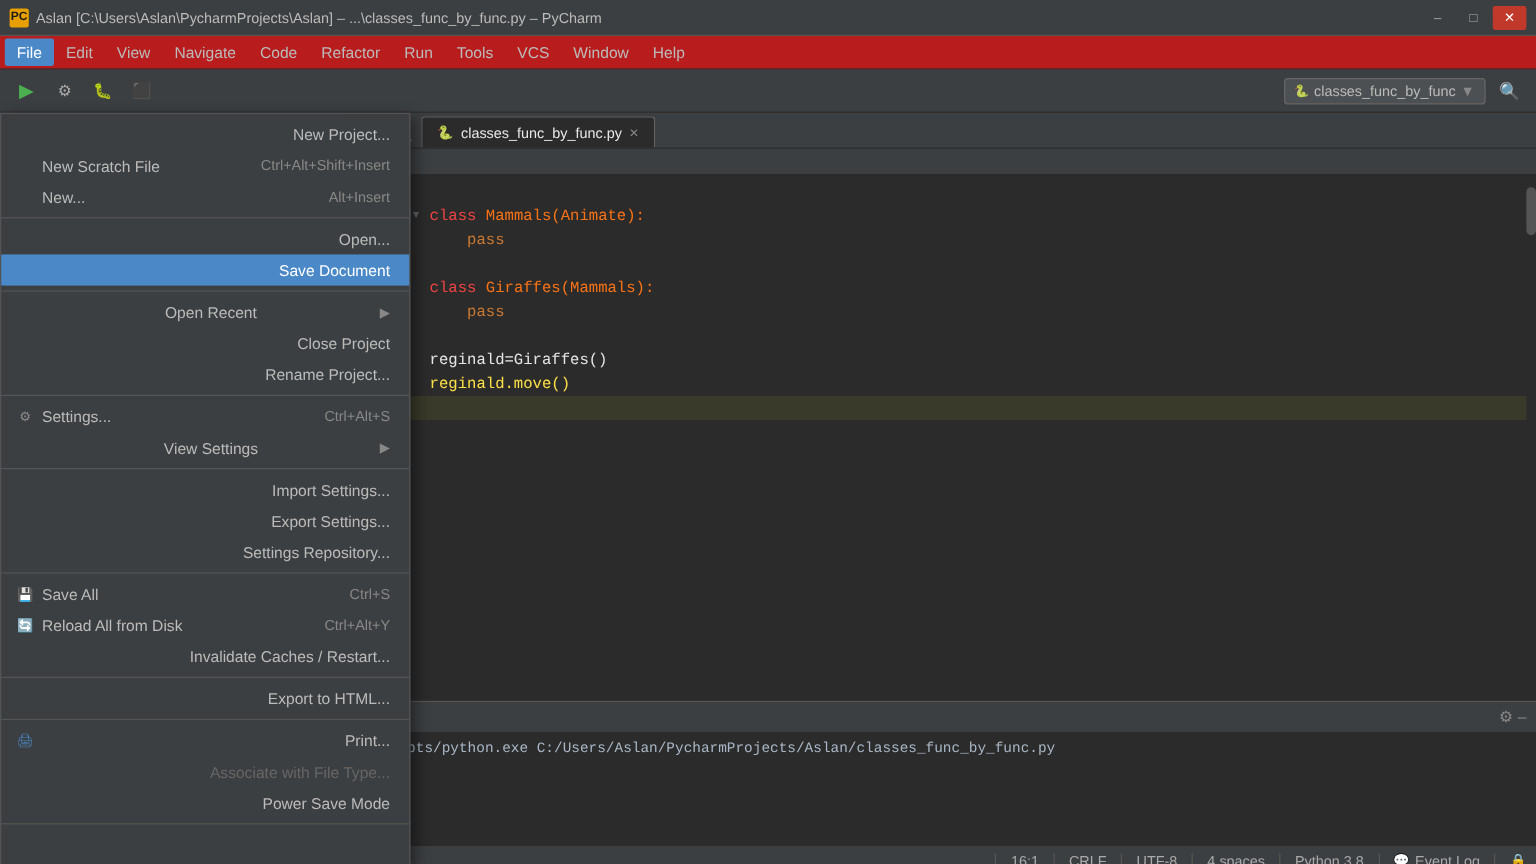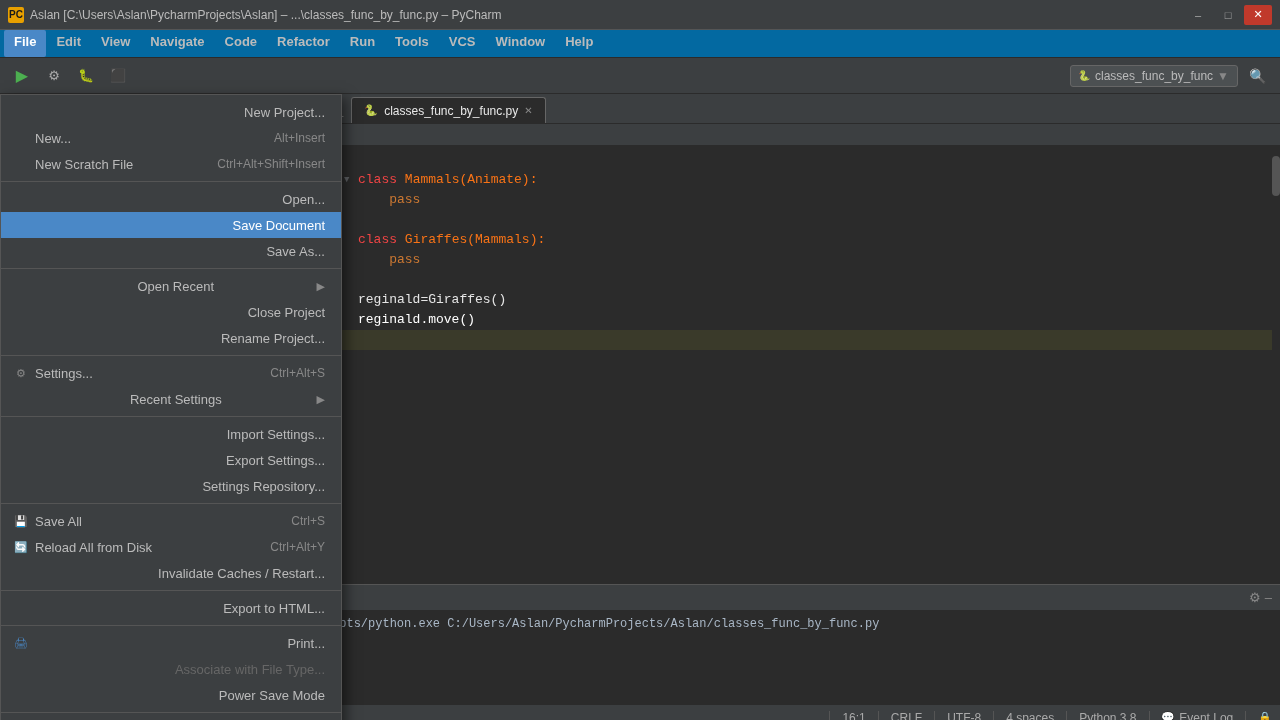--- a/index.html
+++ b/index.html
@@ -56,26 +56,26 @@
       justify-content: center;
       color: #aaa;
       font-size: 11px;
       cursor: pointer;
       border-radius: 2px;
     }
     .title-btn.close { background: #c0392b; color: white; }
 
     
     #menu-bar {
-      background: #0369a1;
+      background: #b91c1c;
       height: 28px;
       display: flex;
+      align-items: center;
       padding: 0 4px;
       border-bottom: 1px solid #2b2b2b;
-      font-weight: bold;
     }
     .menu-item {
       padding: 4px 10px;
       color: #bbbbbb;
       font-size: 13px;
       cursor: pointer;
       border-radius: 2px;
     }
     .menu-item.active { background: #4a88c7; color: white; }
 
@@ -467,21 +467,21 @@
           <div class="line" style="height:20px;"></div>
           <div class="line" style="height:20px;">
             <span class="kw-class">class</span>&nbsp;<span class="cls-name">Giraffes(Mammals):</span>
           </div>
           <div class="line" style="height:20px;">&nbsp;&nbsp;&nbsp;&nbsp;<span class="kw-pass">pass</span></div>
           <div class="line" style="height:20px;"></div>
           <div class="line" style="height:20px;">
               <span style="color:#e5e5e5;">reginald=Giraffes()</span>
             </div>
           <div class="line" style="height:20px;">
-              <span style="color:#ffffff;">reginald.move()</span>
+              <span style="color:#fde047;">reginald.move()</span>
             </div>
           <div class="line highlighted" style="height:20px; background:#3a3a2a;"></div>
         </div>
       </div>
 
       <div id="right-scrollbar">
         <div id="scrollbar-thumb"></div>
       </div>
     </div>
 
@@ -539,40 +539,36 @@
 </div>
 
 <div id="dropdown-overlay">
   <div id="file-menu">
     <div class="dropdown-item">
       <span class="item-icon"></span>
       <span>New Project...</span>
     </div>
     <div class="dropdown-item">
       <span class="item-icon"></span>
+      <span>New Scratch File</span>
+      <span class="shortcut">Ctrl+Alt+Shift+Insert</span>
+    </div>
+    <div class="dropdown-item">
+      <span class="item-icon"></span>
       <span>New...</span>
       <span class="shortcut">Alt+Insert</span>
     </div>
-    <div class="dropdown-item">
-      <span class="item-icon"></span>
-      <span>New Scratch File</span>
-      <span class="shortcut">Ctrl+Alt+Shift+Insert</span>
-    </div>
     <div class="menu-separator"></div>
     <div class="dropdown-item">
       <span class="item-icon"></span>
       <span>Open...</span>
     </div>
     <div class="dropdown-item selected">
       <span class="item-icon"></span>
       <span>Save Document</span>
-    </div>
-    <div class="dropdown-item">
-      <span class="item-icon"></span>
-      <span>Save As...</span>
     </div>
     <div class="menu-separator"></div>
     <div class="dropdown-item">
       <span class="item-icon"></span>
       <span>Open Recent</span>
       <span class="submenu-arrow">▶</span>
     </div>
     <div class="dropdown-item">
       <span class="item-icon"></span>
       <span>Close Project</span>
@@ -582,21 +578,21 @@
       <span>Rename Project...</span>
     </div>
     <div class="menu-separator"></div>
     <div class="dropdown-item">
       <span class="item-icon">⚙</span>
       <span>Settings...</span>
       <span class="shortcut">Ctrl+Alt+S</span>
     </div>
     <div class="dropdown-item">
       <span class="item-icon"></span>
-      <span>Recent Settings</span>
+      <span>View Settings</span>
       <span class="submenu-arrow">▶</span>
     </div>
     <div class="menu-separator"></div>
     <div class="dropdown-item">
       <span class="item-icon"></span>
       <span>Import Settings...</span>
     </div>
     <div class="dropdown-item">
       <span class="item-icon"></span>
       <span>Export Settings...</span>

